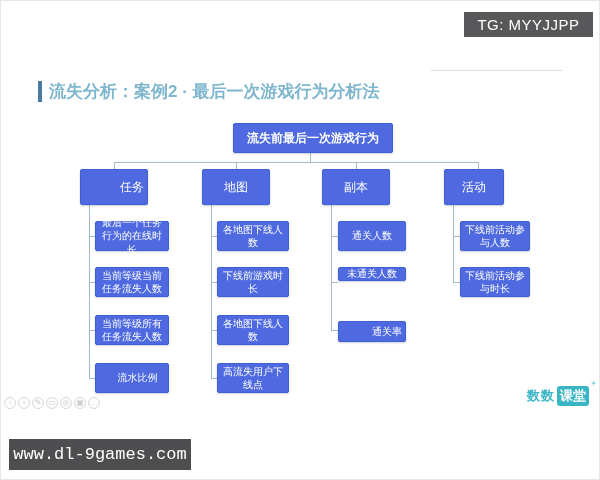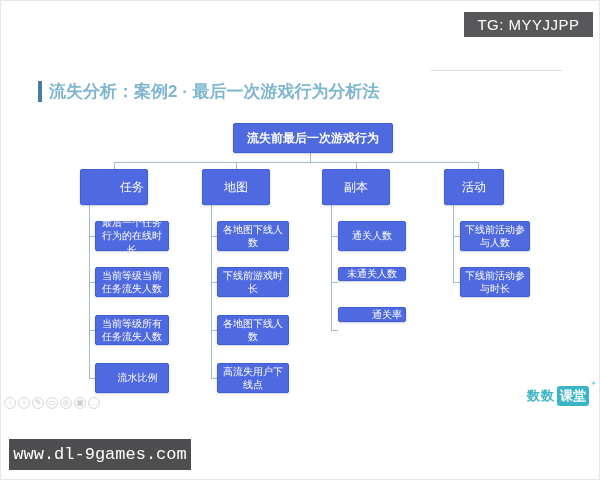--- a/index.html
+++ b/index.html
@@ -179,21 +179,21 @@
   <div class="node child" style="left:94px;top:314px;width:74px;height:30px;">当前等级所有任务流失人数</div>
   <div class="node child" style="left:94px;top:362px;width:74px;height:30px;padding-left:13px;">流水比例</div>
 
   <div class="node child" style="left:216px;top:220px;width:72px;height:30px;">各地图下线人数</div>
   <div class="node child" style="left:216px;top:266px;width:72px;height:30px;">下线前游戏时长</div>
   <div class="node child" style="left:216px;top:314px;width:72px;height:30px;">各地图下线人数</div>
   <div class="node child" style="left:216px;top:362px;width:72px;height:30px;">高流失用户下线点</div>
 
   <div class="node child" style="left:337px;top:220px;width:68px;height:30px;">通关人数</div>
   <div class="node child" style="left:337px;top:266px;width:68px;height:14px;">未通关人数</div>
-  <div class="node child" style="left:337px;top:306px;width:68px;height:15px;padding-left:32px;">通关率</div>
+  <div class="node child" style="left:337px;top:320px;width:68px;height:21px;padding-left:32px;">通关率</div>
 
   <div class="node child" style="left:459px;top:220px;width:70px;height:30px;">下线前活动参与人数</div>
   <div class="node child" style="left:459px;top:266px;width:70px;height:30px;">下线前活动参与时长</div>
 
   <div class="icon-row">
     <div class="mini-icon">‹</div>
     <div class="mini-icon">›</div>
     <div class="mini-icon">✎</div>
     <div class="mini-icon">▭</div>
     <div class="mini-icon">◎</div>

